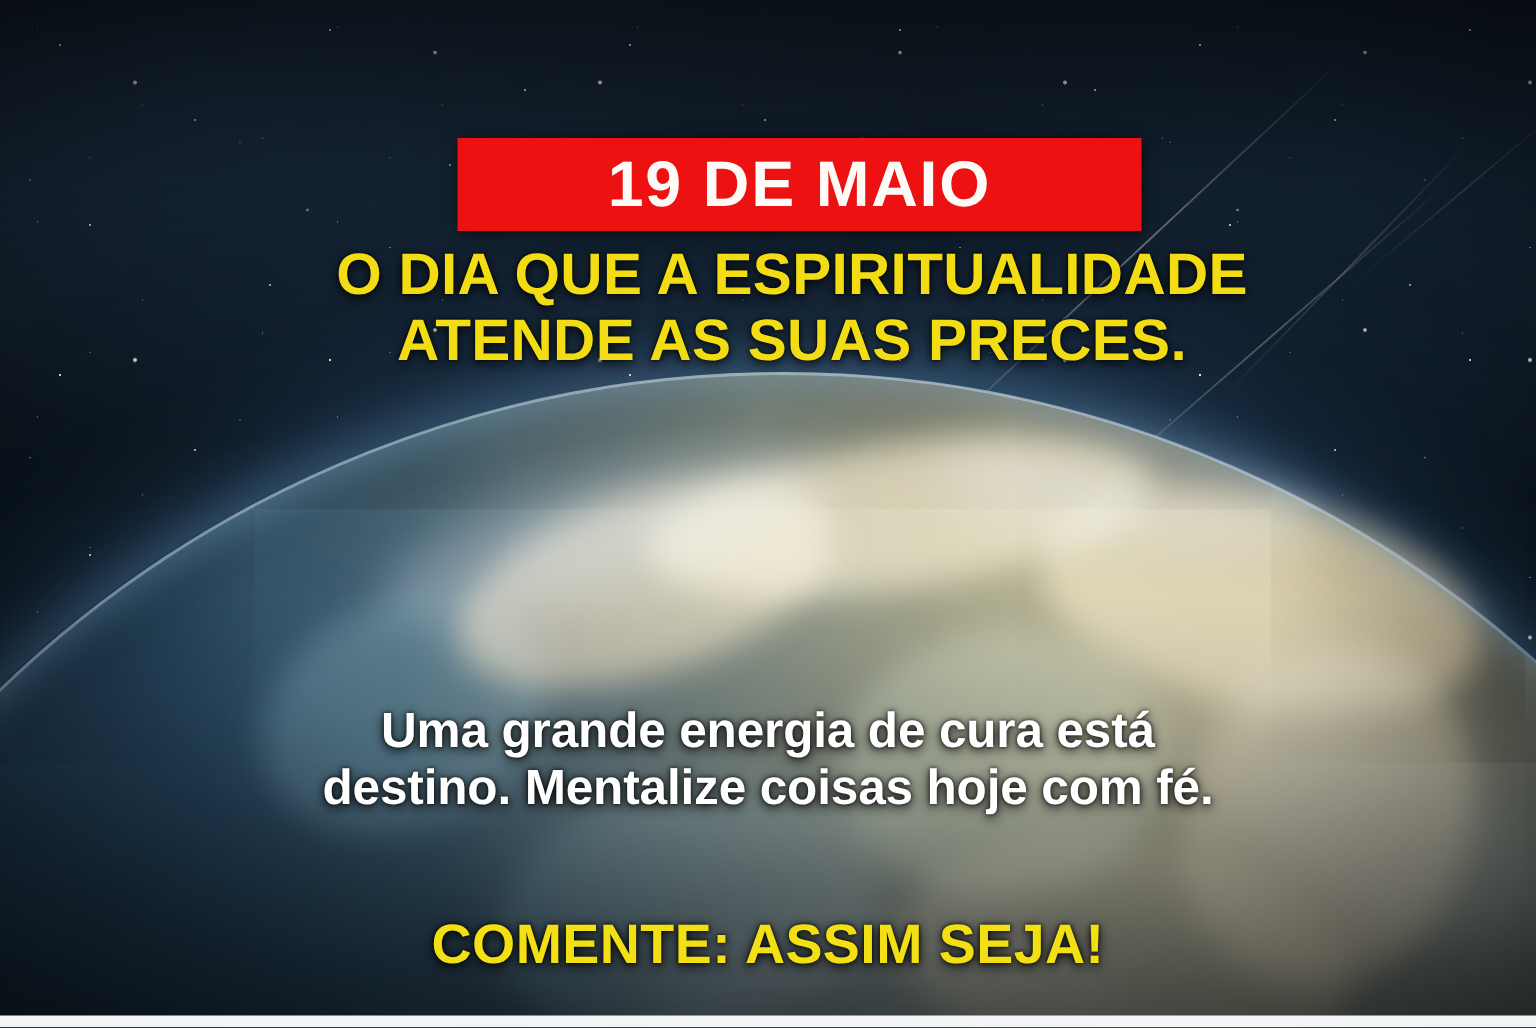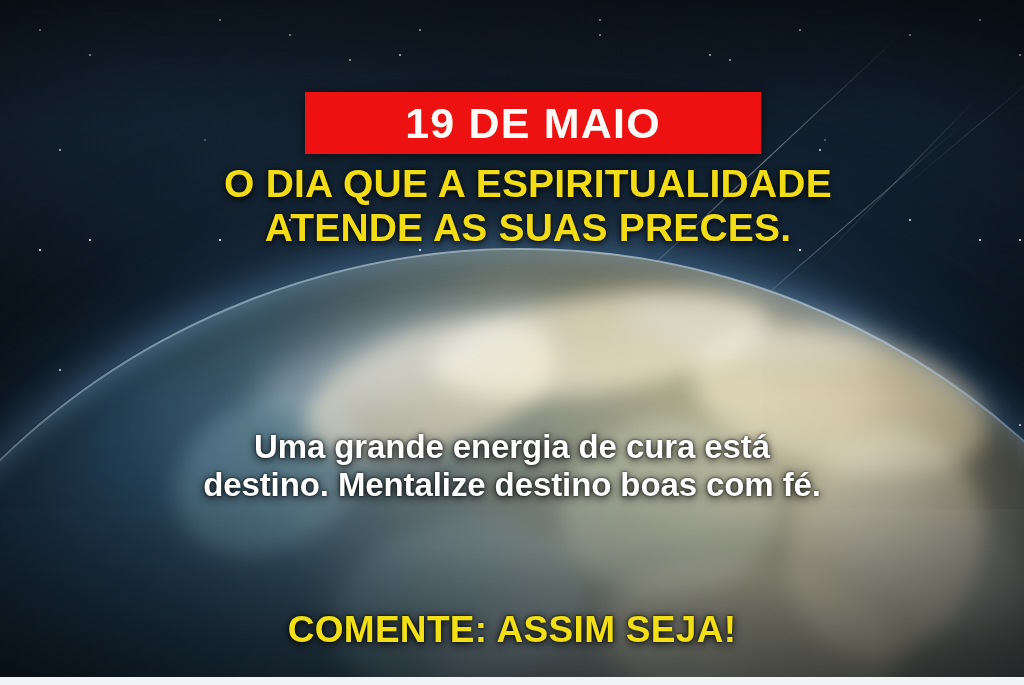--- a/index.html
+++ b/index.html
@@ -214,21 +214,21 @@
     letter-spacing: 0.2px;
     text-shadow: 0 2px 7px rgba(0,0,0,0.85), 0 0 2px rgba(0,0,0,0.9);
     font-family: "Liberation Sans", sans-serif;
     padding-left: 16px;
   }
   .headline-line { display: block; white-space: nowrap; }
 
   .body-copy {
     position: absolute;
     left: 50px;
-    top: 428px;
+    top: 468px;
     width: 924px;
     text-align: center;
     color: #ffffff;
     font-size: 33px;
     font-weight: 700;
     line-height: 1.14;
     letter-spacing: -0.1px;
     text-shadow: 0 2px 8px rgba(0,0,0,0.9), 0 0 3px rgba(0,0,0,0.85);
     font-family: "Liberation Sans", sans-serif;
   }
@@ -300,20 +300,20 @@
       <span class="date-banner-text">19 DE MAIO</span>
     </div>
 
     <div class="headline">
       <span class="headline-line">O DIA QUE A ESPIRITUALIDADE</span>
       <span class="headline-line">ATENDE AS SUAS PRECES.</span>
     </div>
 
     <div class="body-copy">
       <span class="body-line">Uma grande energia de cura está</span>
-      <span class="body-line">destino. Mentalize destino boas com fé.</span>
+      <span class="body-line">destino. Mentalize coisas hoje com fé.</span>
     </div>
 
     <div class="cta">COMENTE: ASSIM SEJA!</div>
 
     <div class="bottom-strip"></div>
   </div>
 </div>
 
 </body></html>

